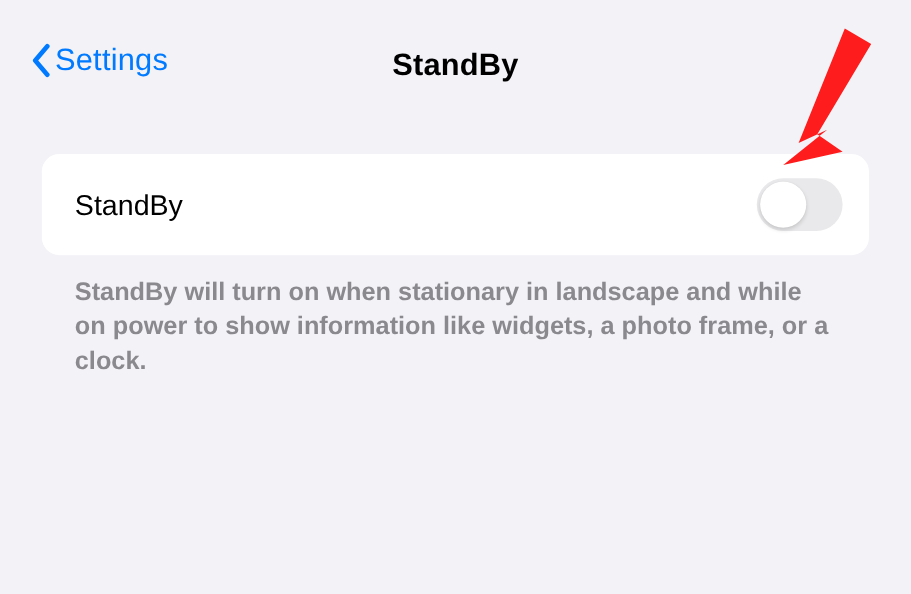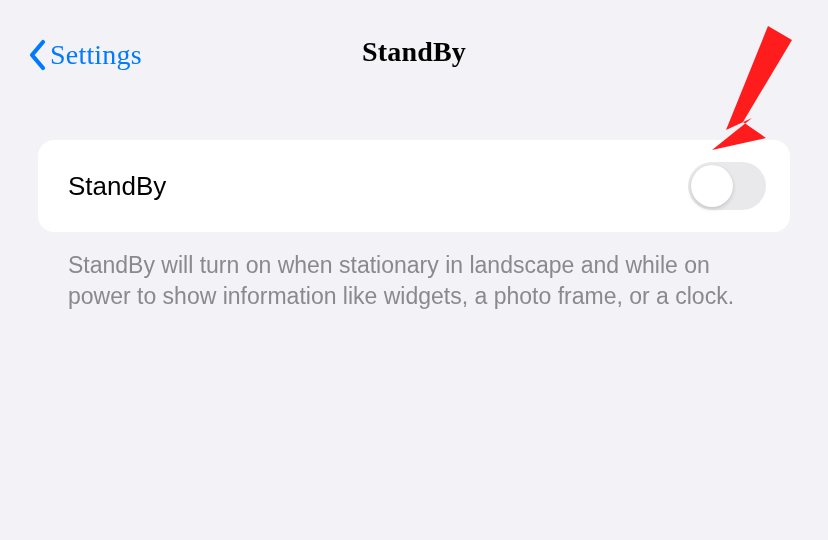--- a/index.html
+++ b/index.html
@@ -10,25 +10,24 @@
     body {
       width: 828px;
       height: 540px;
       background: #f2f2f7;
       font-family: -apple-system, BlinkMacSystemFont, "SF Pro Text", "Helvetica Neue", Arial, sans-serif;
       position: relative;
       overflow: hidden;
     }
     .nav-bar {
       display: flex;
-      align-items: flex-start;
+      align-items: center;
       padding: 36px 32px 28px 32px;
       position: relative;
       height: 110px;
-      font-family: Liberation Serif, serif;
     }
     .back-button {
       display: flex;
       align-items: center;
       gap: 2px;
       color: #007aff;
       font-size: 28px;
       cursor: pointer;
       position: absolute;
       left: 28px;
@@ -83,21 +82,21 @@
       position: absolute;
       top: 3px;
       left: 3px;
       box-shadow: 0 2px 4px rgba(0,0,0,0.15), 0 0 1px rgba(0,0,0,0.08);
     }
     .footer-text {
       color: #8a8a8e;
       font-size: 23px;
       line-height: 1.35;
       padding: 18px 30px 0 30px;
-      font-weight: 400;
+      font-weight: 700;
     }
     .annotation-arrow {
       position: absolute;
       top: 18px;
       right: 30px;
       pointer-events: none;
     }
   </style>
 </head>
 <body>

